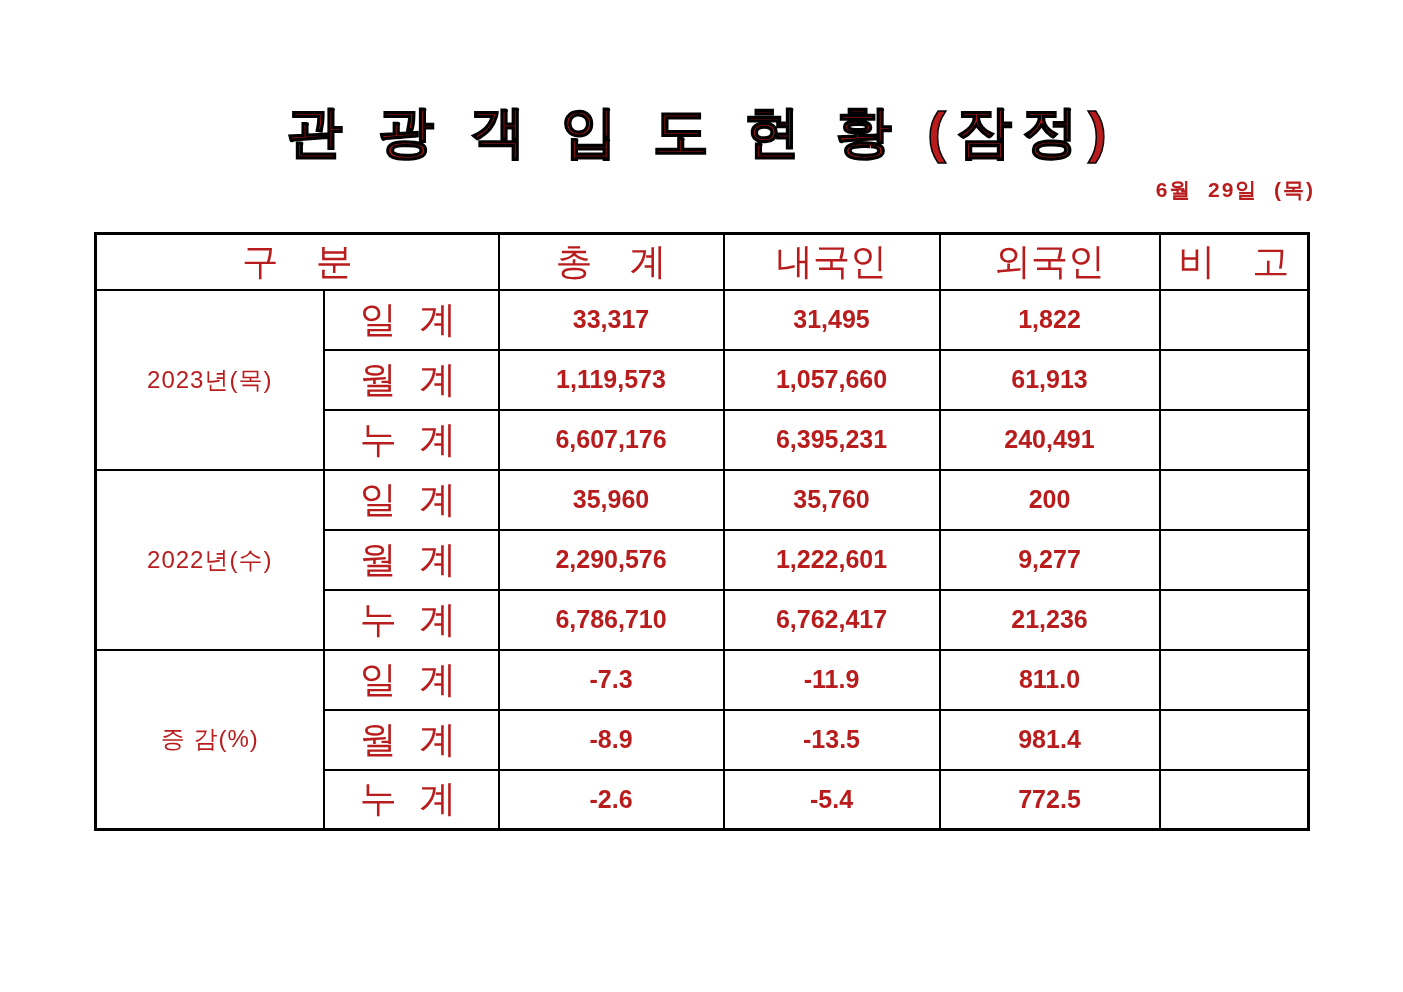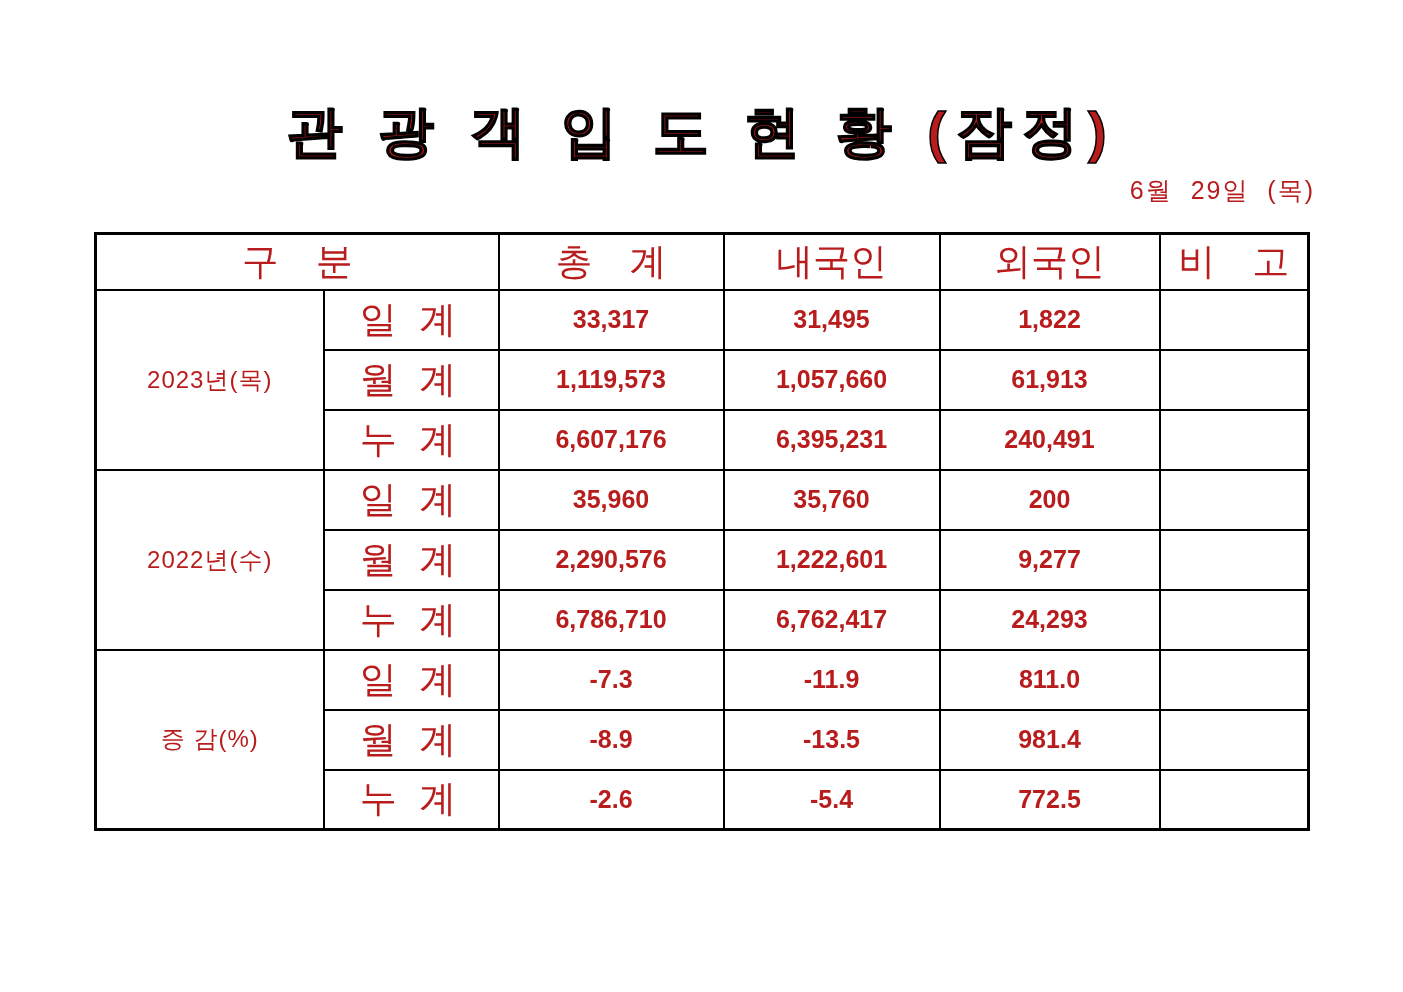--- a/index.html
+++ b/index.html
@@ -26,22 +26,22 @@
     font-weight: 900;
     letter-spacing: 10px;
     white-space: pre;
     -webkit-text-stroke: 1.5px #000000;
     line-height: 72px;
   }
   .report-date {
     position: absolute;
     right: 88px;
     top: 170px;
-    font-size: 25px;
-    font-weight: 400;
+    font-size: 21px;
+    font-weight: 700;
     letter-spacing: 2px;
     white-space: pre;
     line-height: 40px;
   }
   table.arrivals {
     position: absolute;
     left: 94px;
     top: 232px;
     width: 1213px;
     border-collapse: collapse;
@@ -144,21 +144,21 @@
         <td class="lbl">월 계</td>
         <td class="num">2,290,576</td>
         <td class="num">1,222,601</td>
         <td class="num">9,277</td>
         <td class="num"></td>
       </tr>
       <tr class="data-row">
         <td class="lbl">누 계</td>
         <td class="num">6,786,710</td>
         <td class="num">6,762,417</td>
-        <td class="num">24,293</td>
+        <td class="num">21,236</td>
         <td class="num"></td>
       </tr>
 
       <tr class="data-row">
         <td class="grp" rowspan="3">증 감(%)</td>
         <td class="lbl">일 계</td>
         <td class="num">-7.3</td>
         <td class="num">-11.9</td>
         <td class="num">811.0</td>
         <td class="num"></td>

